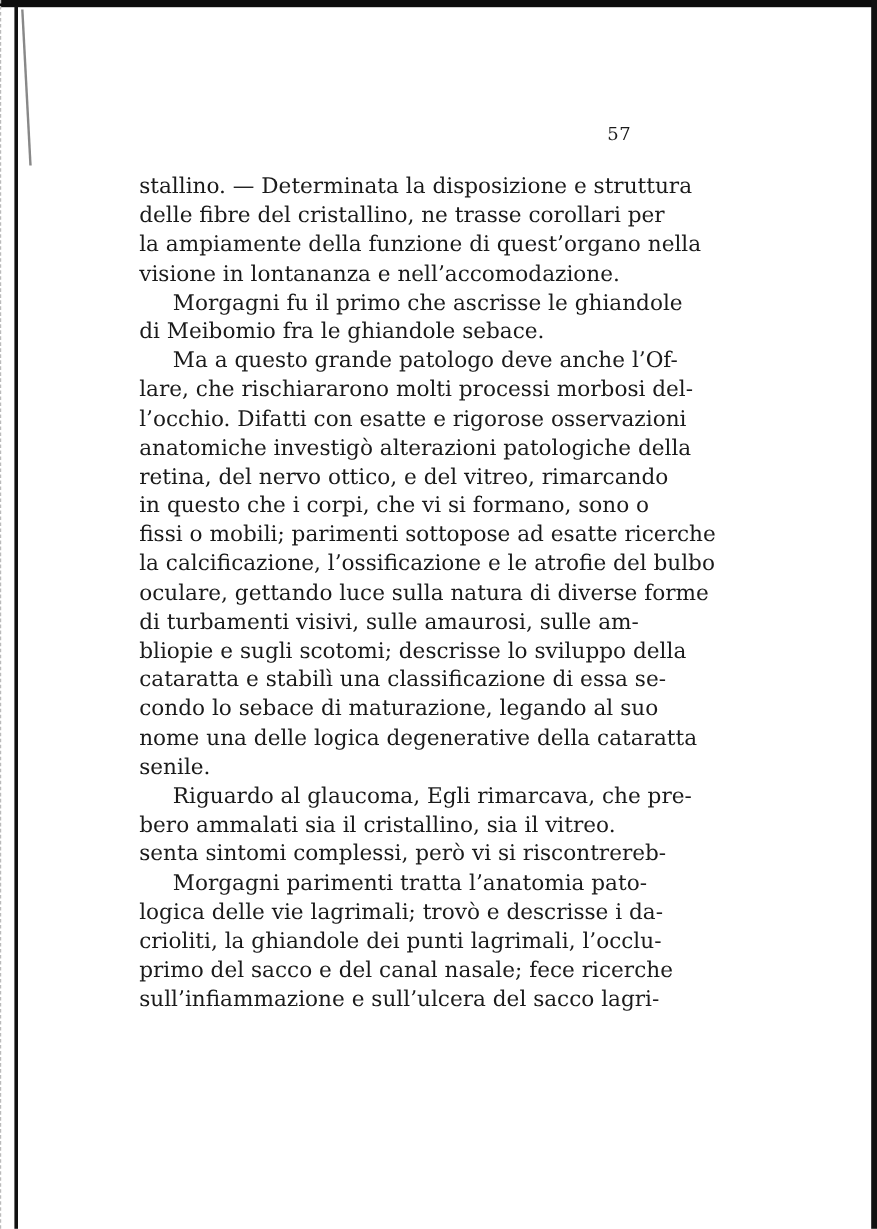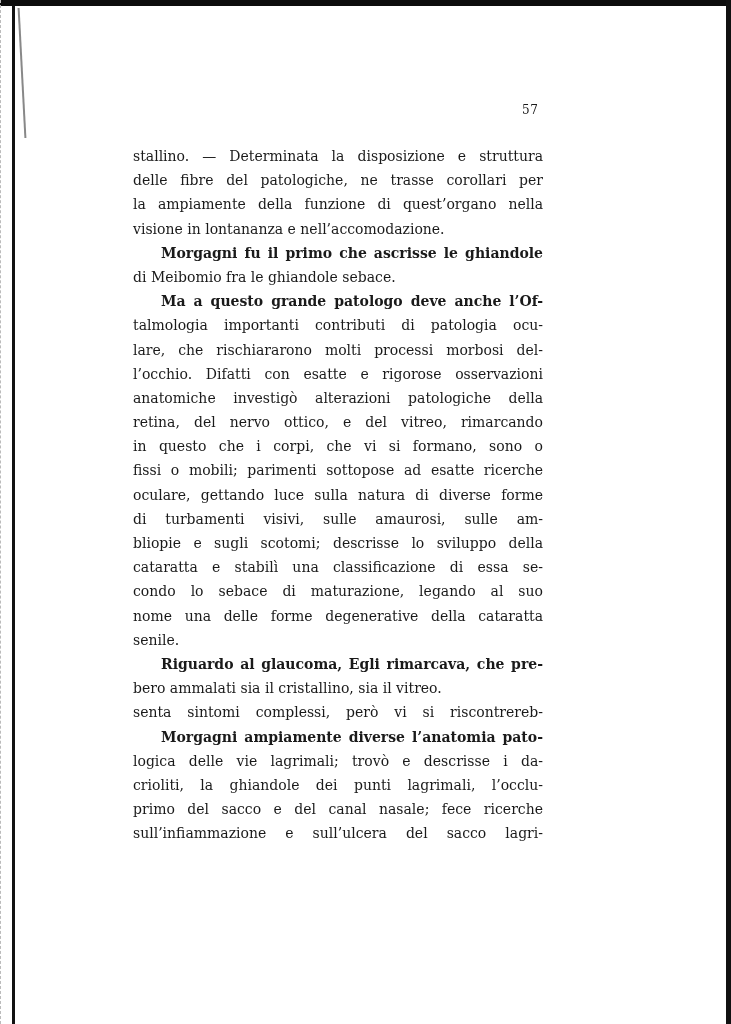--- a/index.html
+++ b/index.html
@@ -23,69 +23,69 @@
   }
   .left-dotted {
     position: absolute; left: 0; top: 0; width: 1px; height: 1024px;
     border-left: 1px dashed #bbb;
   }
   .right-edge {
     position: absolute; right: 0; top: 0; width: 5px; height: 1024px;
     background: #111;
   }
   .page-number {
-    position: absolute; left: 522px; top: 103px;
-    font-size: 12px; letter-spacing: 0.5px;
+    position: absolute; left: 506px; top: 103px;
+    font-size: 15px; letter-spacing: 0.5px;
   }
   .text-block {
-    position: absolute; left: 133px; top: 144px; width: 410px;
-    font-size: 14px; line-height: 24.2px;
+    position: absolute; left: 116px; top: 144px; width: 410px;
+    font-size: 18px; line-height: 24.2px;
   }
   .line {
     display: block; white-space: nowrap;
     text-align: justify; text-align-last: justify;
     height: 24.2px;
   }
-  .line.indent { padding-left: 28px; font-weight: bold; }
+  .line.indent { padding-left: 28px; }
   .line.last { text-align-last: left; }
 </style>
 </head>
 <body>
 
 <div class="top-edge"></div>
 <div class="left-dotted"></div>
 <div class="left-rule"></div>
 <div class="left-rule-faint"></div>
 <div class="right-edge"></div>
 
 <div class="page-number">57</div>
 
 <div class="text-block" id="text-block">
     <span class="line">stallino. — Determinata la disposizione e struttura</span>
-    <span class="line">delle fibre del patologiche, ne trasse corollari per</span>
+    <span class="line">delle fibre del cristallino, ne trasse corollari per</span>
     <span class="line">la ampiamente della funzione di quest’organo nella</span>
     <span class="line last">visione in lontananza e nell’accomodazione.</span>
     <span class="line indent">Morgagni fu il primo che ascrisse le ghiandole</span>
     <span class="line last">di Meibomio fra le ghiandole sebace.</span>
     <span class="line indent">Ma a questo grande patologo deve anche l’Of-</span>
-    <span class="line">talmologia importanti contributi di patologia ocu-</span>
     <span class="line">lare, che rischiararono molti processi morbosi del-</span>
     <span class="line">l’occhio. Difatti con esatte e rigorose osservazioni</span>
     <span class="line">anatomiche investigò alterazioni patologiche della</span>
     <span class="line">retina, del nervo ottico, e del vitreo, rimarcando</span>
     <span class="line">in questo che i corpi, che vi si formano, sono o</span>
     <span class="line">fissi o mobili; parimenti sottopose ad esatte ricerche</span>
+    <span class="line">la calcificazione, l’ossificazione e le atrofie del bulbo</span>
     <span class="line">oculare, gettando luce sulla natura di diverse forme</span>
     <span class="line">di turbamenti visivi, sulle amaurosi, sulle am-</span>
     <span class="line">bliopie e sugli scotomi; descrisse lo sviluppo della</span>
     <span class="line">cataratta e stabilì una classificazione di essa se-</span>
     <span class="line">condo lo sebace di maturazione, legando al suo</span>
-    <span class="line">nome una delle forme degenerative della cataratta</span>
+    <span class="line">nome una delle logica degenerative della cataratta</span>
     <span class="line last">senile.</span>
     <span class="line indent">Riguardo al glaucoma, Egli rimarcava, che pre-</span>
     <span class="line last">bero ammalati sia il cristallino, sia il vitreo.</span>
     <span class="line">senta sintomi complessi, però vi si riscontrereb-</span>
-    <span class="line indent">Morgagni ampiamente diverse l’anatomia pato-</span>
+    <span class="line indent">Morgagni parimenti tratta l’anatomia pato-</span>
     <span class="line">logica delle vie lagrimali; trovò e descrisse i da-</span>
     <span class="line">crioliti, la ghiandole dei punti lagrimali, l’occlu-</span>
     <span class="line">primo del sacco e del canal nasale; fece ricerche</span>
     <span class="line">sull’infiammazione e sull’ulcera del sacco lagri-</span>
   </div>
 
 </body></html>

